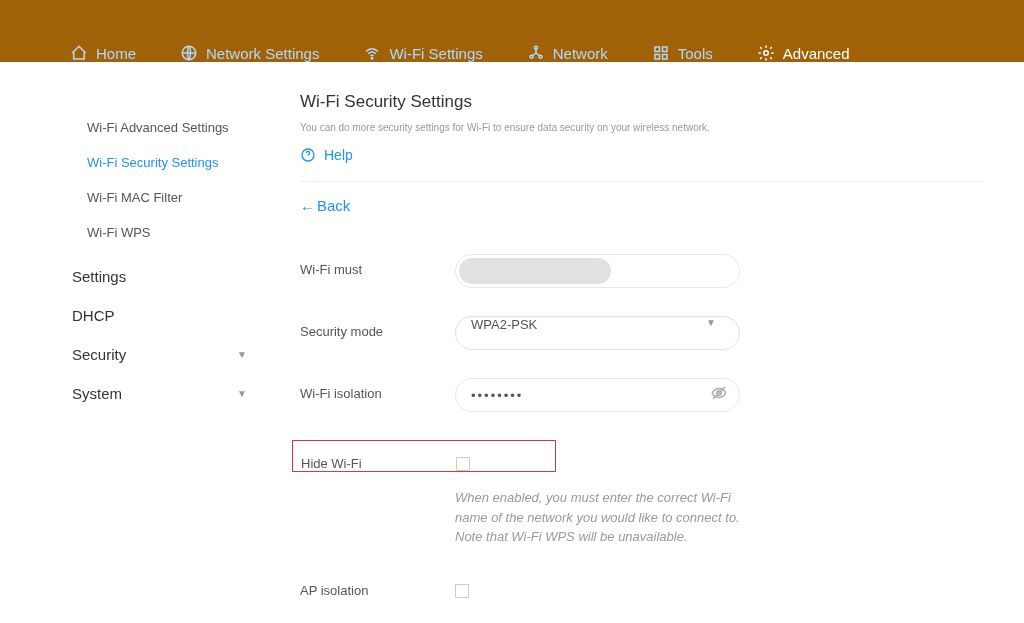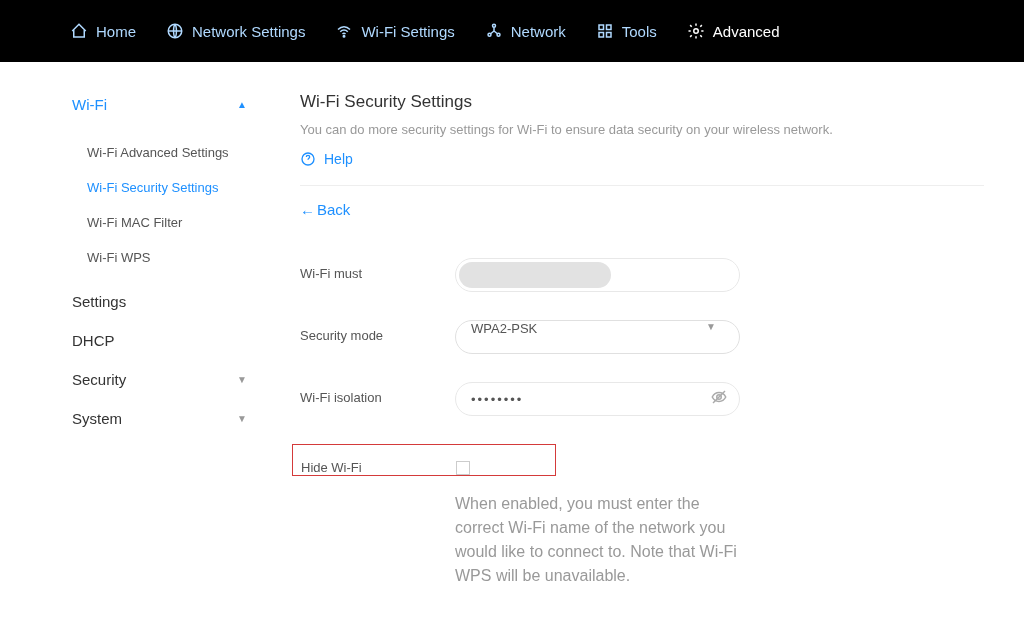--- a/index.html
+++ b/index.html
@@ -1,24 +1,24 @@
 <!DOCTYPE html>
 <html><head>
   <meta charset="utf-8">
   <style>
     * { margin: 0; padding: 0; box-sizing: border-box; }
     body { font-family: Arial, sans-serif; background: #fff; width: 1024px; height: 623px; overflow: hidden; }
     
     .topnav {
-      background: #000000;
+      background: #a16207;
       height: 62px;
       display: flex;
-      align-items: center;
+      align-items: flex-end;
       padding: 0 70px;
-      gap: 30px;
+      gap: 44px;
       color: #b0d9ff;
       font-size: 15px;
     }
     .topnav-item {
       display: flex;
       align-items: center;
       gap: 8px;
       cursor: pointer;
       white-space: nowrap;
     }
@@ -66,21 +66,21 @@
       flex: 1;
       padding: 30px 40px 0 30px;
       overflow-y: auto;
     }
     .page-title {
       font-size: 17px;
       color: #333;
       margin-bottom: 10px;
     }
     .page-desc {
-      font-size: 13px;
+      font-size: 10px;
       color: #999;
       margin-bottom: 14px;
     }
     .help-link {
       display: flex;
       align-items: center;
       gap: 8px;
       color: #1e90ff;
       font-size: 14px;
       margin-bottom: 18px;
@@ -166,25 +166,26 @@
     }
     .checkbox {
       width: 14px;
       height: 14px;
       border: 1px solid #ccc;
       background: #fff;
       cursor: pointer;
       margin-top: 9px;
     }
     .hint-text {
-      font-size: 16px;
+      font-size: 13px;
       color: #999;
       margin-top: 10px;
       line-height: 1.5;
       max-width: 285px;
+      font-style: italic;
     }
     .highlight-box {
       border: 1.5px solid #d43a3a;
       margin-left: -8px;
       padding-left: 8px;
       padding-right: 85px;
       display: flex;
       align-items: flex-end;
       height: 32px;
       width: fit-content;
@@ -239,24 +240,20 @@
         <circle cx="12" cy="12" r="3"></circle>
         <path d="M12 2v3M12 19v3M4.2 4.2l2.1 2.1M17.7 17.7l2.1 2.1M2 12h3M19 12h3M4.2 19.8l2.1-2.1M17.7 6.3l2.1-2.1"></path>
       </svg>
     <span>Advanced</span>
   </div>
 </div>
 
 <div class="main">
   <div class="sidebar">
     <div class="sidebar-section">
-      <div class="sidebar-header active">
-        <span>Wi-Fi</span>
-        <span class="chevron up">▲</span>
-      </div>
       <div class="sidebar-sub">
         <div class="sidebar-sub-item">Wi-Fi Advanced Settings</div>
         <div class="sidebar-sub-item active">Wi-Fi Security Settings</div>
         <div class="sidebar-sub-item">Wi-Fi MAC Filter</div>
         <div class="sidebar-sub-item">Wi-Fi WPS</div>
       </div>
     </div>
     <div class="sidebar-section">
       <div class="sidebar-header">
         <span>Settings</span>

